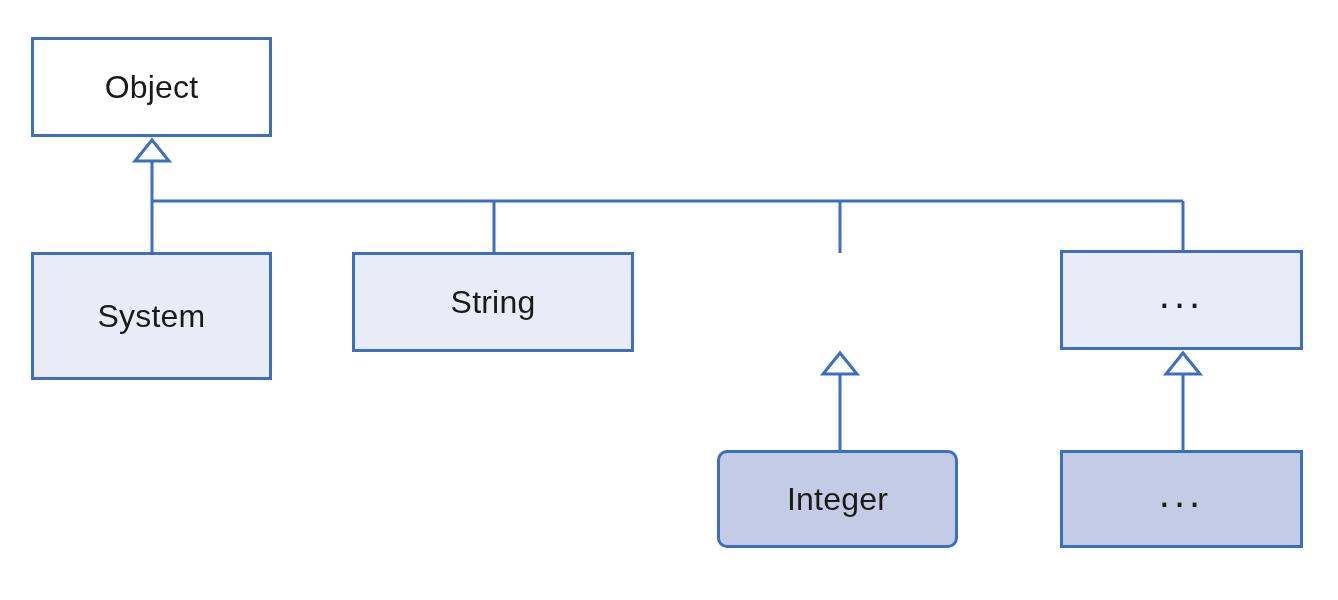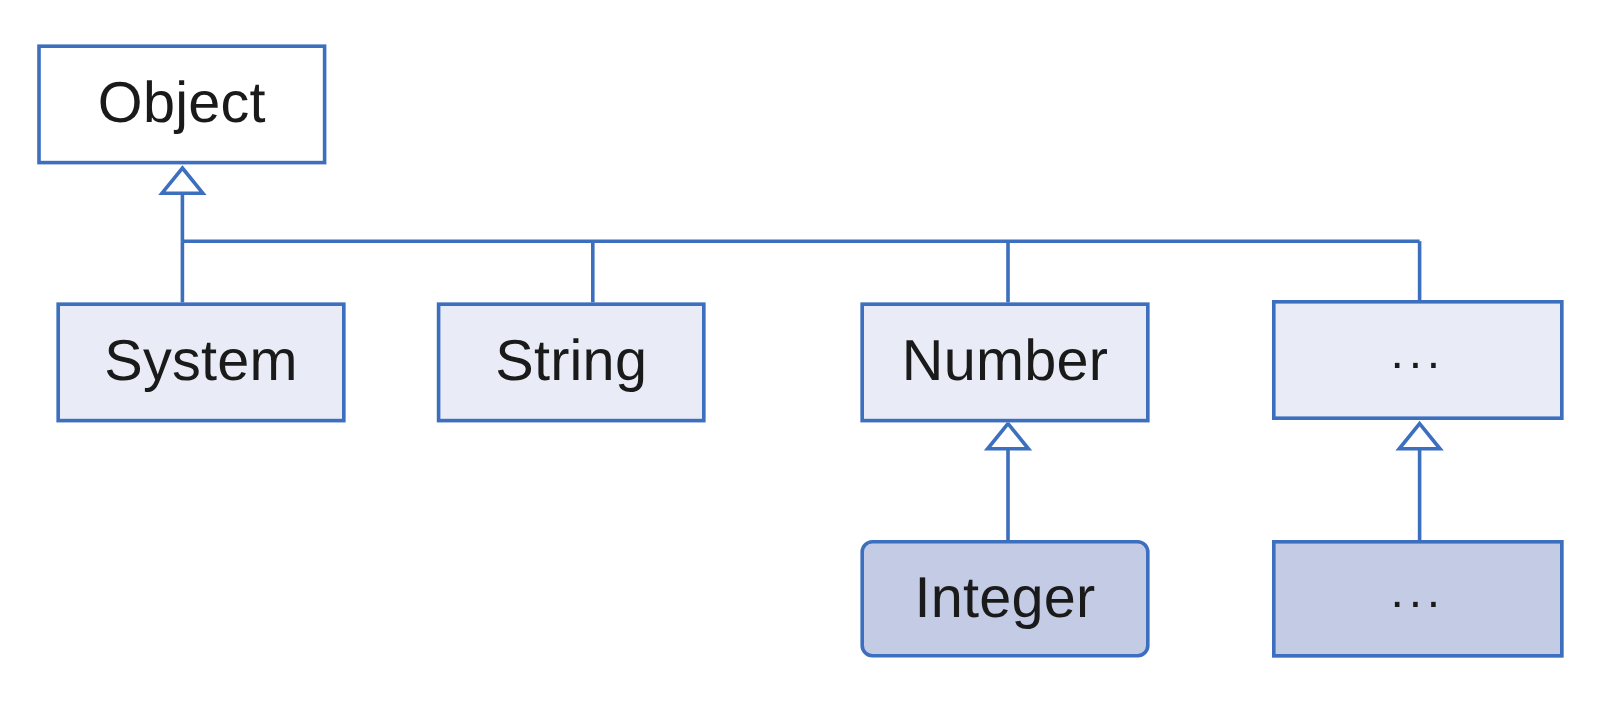--- a/index.html
+++ b/index.html
@@ -33,21 +33,21 @@
     display: flex;
     align-items: center;
     justify-content: center;
     background: #ffffff;
   }
   .node-box.fill-white  { background: #ffffff; }
   .node-box.fill-light  { background: #e9ecf7; }
   .node-box.fill-medium { background: #c3cbe5; }
   .node-label {
     font-family: "Liberation Sans", sans-serif;
-    font-size: 48px;
+    font-size: 32px;
     font-weight: 300;
     color: #1a1a1a;
     line-height: 1;
     letter-spacing: 0.2px;
     white-space: nowrap;
     -webkit-font-smoothing: antialiased;
   }
   .node-label.ellipsis-label {
     font-size: 40px;
     letter-spacing: 4px;
@@ -84,31 +84,28 @@
     <g>
       <line x1="1183" y1="374" x2="1183" y2="451" stroke="#3d6fbf" stroke-width="3"></line>
       <polygon points="1183,353 1200,374 1166,374" fill="#ffffff" stroke="#3d6fbf" stroke-width="3" stroke-linejoin="miter"></polygon>
     </g>
   </svg>
 
   <div class="node-box fill-white" style="left:31px; top:37px; width:241px; height:100px;">
     <span class="node-label">Object</span>
   </div>
 
-  <div class="node-box fill-light" style="left:31px; top:252px; width:241px; height:100px;margin-left:16px;">
+  <div class="node-box fill-light" style="left:31px; top:252px; width:241px; height:128px;">
     <span class="node-label">System</span>
   </div>
 
-  <div class="node-box fill-light" style="left:364px; top:252px; width:224px; height:100px;">
+  <div class="node-box fill-light" style="left:352px; top:252px; width:282px; height:100px;">
     <span class="node-label">String</span>
   </div>
 
-  <div class="node-box fill-light" style="left:717px; top:252px; width:241px; height:100px;">
-    <span class="node-label">Number</span>
-  </div>
 
   <div class="node-box fill-light" style="left:1060px; top:250px; width:243px; height:100px;">
     <span class="node-label ellipsis-label">...</span>
   </div>
 
   <div class="node-box fill-medium" style="left:717px; top:450px; width:241px; height:98px;border-radius:10px;">
     <span class="node-label">Integer</span>
   </div>
 
   <div class="node-box fill-medium" style="left:1060px; top:450px; width:243px; height:98px;">

